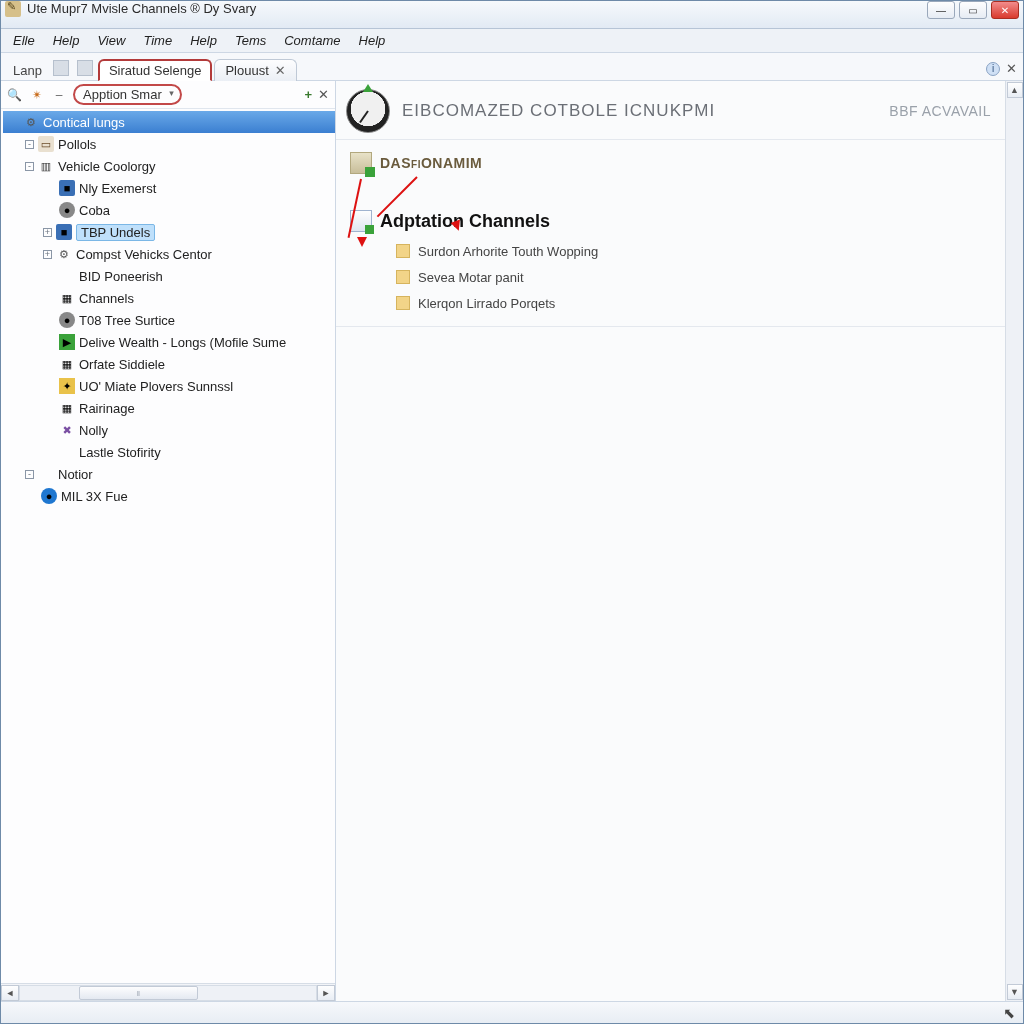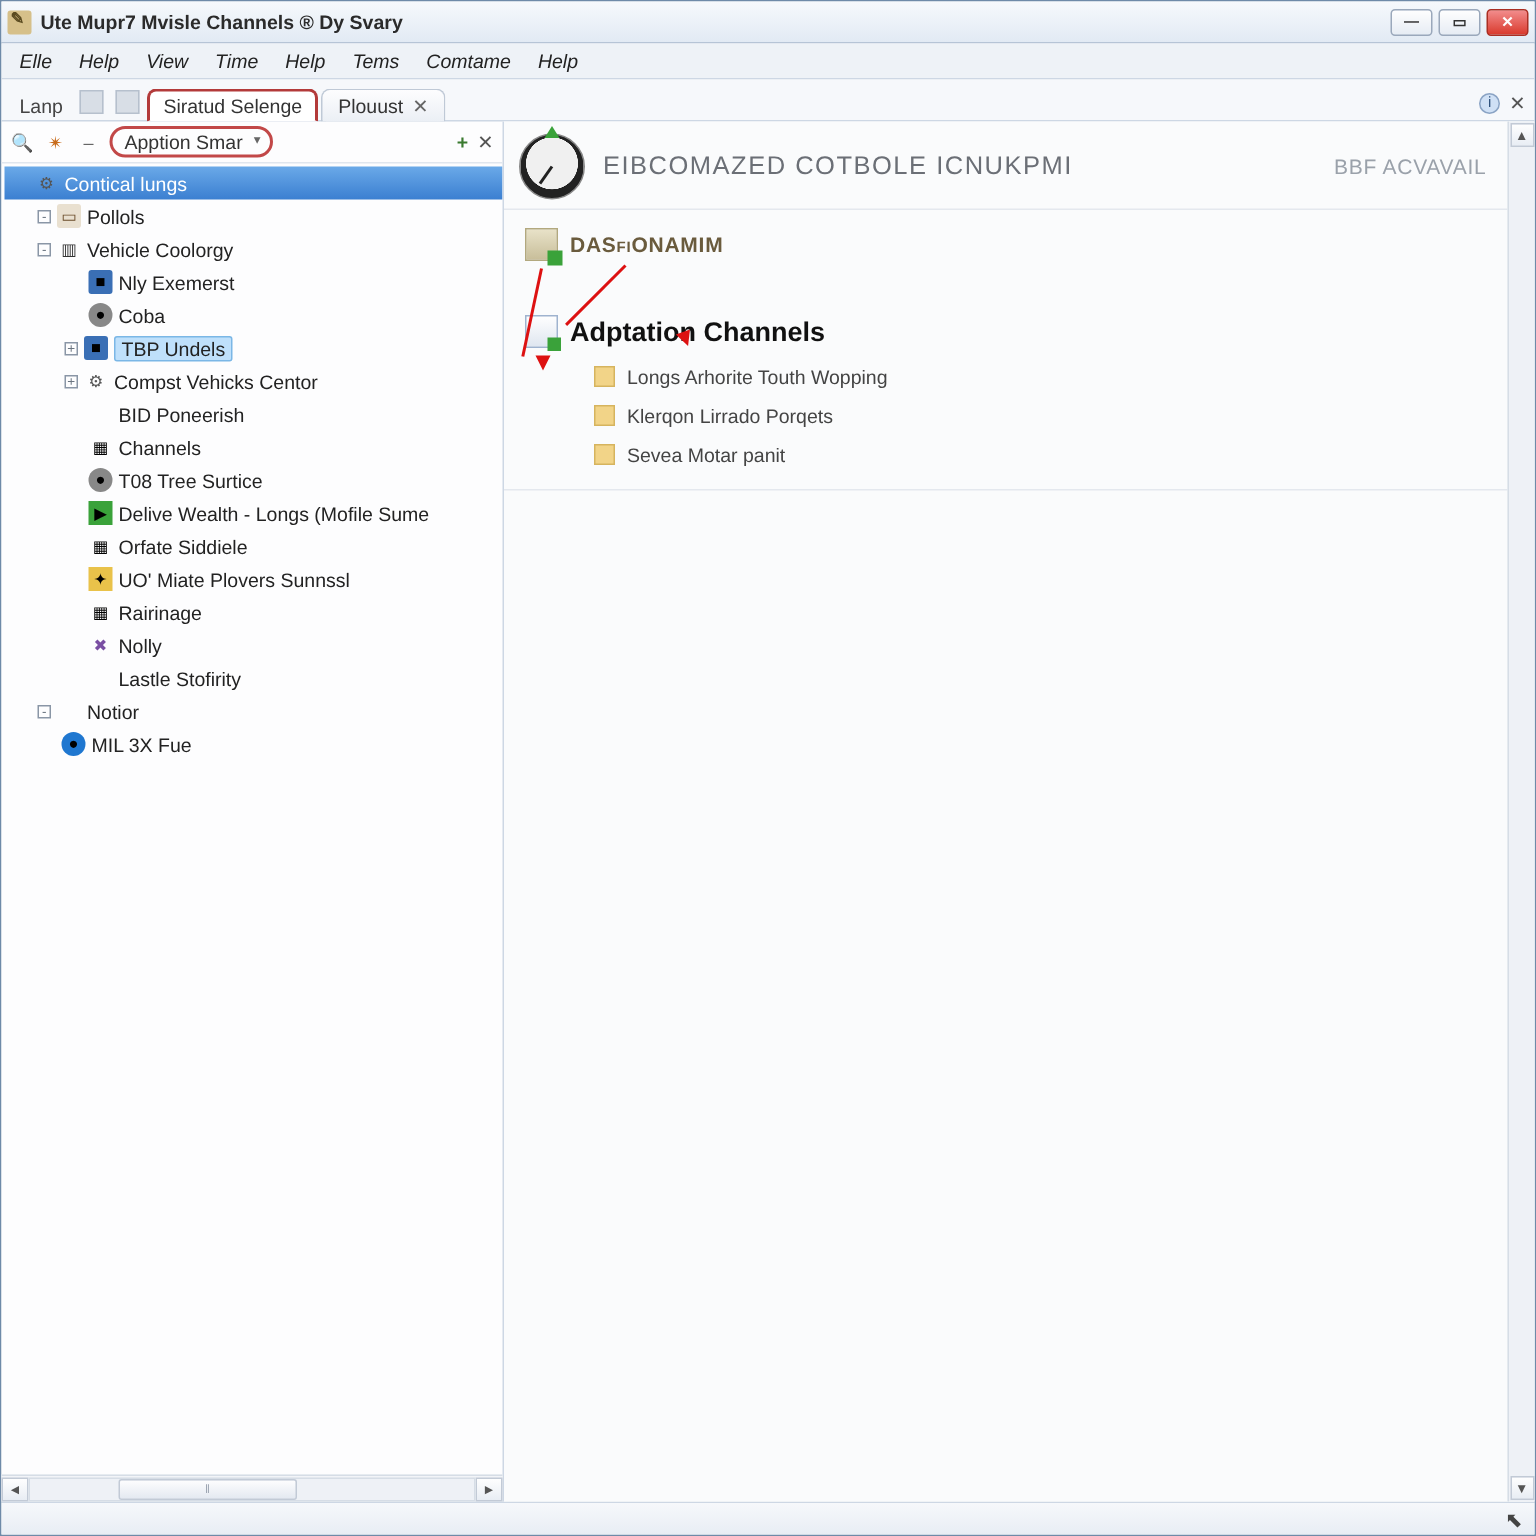--- a/index.html
+++ b/index.html
@@ -1,19 +1,19 @@
 <!DOCTYPE html>
 <html><head>
 <meta charset="utf-8">
 <style>
   * { box-sizing: border-box; margin: 0; padding: 0; }
   html, body { width: 1024px; height: 1024px; overflow: hidden; font-family: "Segoe UI", Tahoma, Arial, sans-serif; font-size: 13px; background: #d6dde6; }
   .window { width: 1024px; height: 1024px; display: flex; flex-direction: column; border: 1px solid #6e8aa8; background: #fff; }
   
-  .titlebar { height: 28px; background: linear-gradient(#f6f9fc,#e2eaf4); display: flex; align-items: center; padding: 0 4px; border-bottom: 1px solid #b6c4d6; font-weight: bold; }
+  .titlebar { height: 28px; background: linear-gradient(#f6f9fc,#e2eaf4); display: flex; padding: 0 4px; border-bottom: 1px solid #b6c4d6; }
   .titlebar .app-icon { width: 16px; height: 16px; background:#d6c08a; border-radius: 2px; margin-right: 6px; position:relative; }
   .titlebar .app-icon::after{content:"✎"; font-size:11px; position:absolute; left:2px; top:-1px; color:#5a4a20;}
   .titlebar .title { flex: 1; color:#2b2b2b; }
   .winbtns { display:flex; gap:4px; }
   .winbtn { width:28px; height:18px; border:1px solid #9aa8bb; border-radius:3px; background:linear-gradient(#fefefe,#e6ecf4); display:flex; align-items:center; justify-content:center; font-size:10px; color:#333; cursor:pointer;}
   .winbtn.close { background:linear-gradient(#f28c8c,#d93a2d); color:#fff; border-color:#aa2e22;}
   
   .menubar { height: 24px; background:#eef2f7; border-bottom:1px solid #cdd7e4; display:flex; align-items:center; padding:0 4px; gap:2px;font-style:italic; }
   .menubar .mi { padding:2px 8px; color:#222; cursor:pointer; }
   
@@ -266,30 +266,30 @@
           </div>
 
           <div class="section" style="margin-top:28px;text-align:right;">
             <span class="secicon doc"></span>
             <span class="sectitle2">Adptation Channels</span>
           </div>
 
           <div class="items">
             <div class="item">
                 <span class="iicon"></span>
-                <span>Longs Arhorite Touth Wopping</span>
+                <span>Surdon Arhorite Touth Wopping</span>
+              </div>
+            <div class="item">
+                <span class="iicon"></span>
+                <span>Sevea Motar panit</span>
               </div>
             <div class="item">
                 <span class="iicon"></span>
                 <span>Klerqon Lirrado Porqets</span>
               </div>
-            <div class="item">
-                <span class="iicon"></span>
-                <span>Sevea Motar panit</span>
-              </div>
           </div>
 
           <div class="arrow" style="left:24px; top:98px;">
             <div class="arrline" style="left:0; top:0; width:2px; height:60px; transform:rotate(12deg); transform-origin:top;"></div>
             <div class="arrhead" style="left:-3px; top:58px;"></div>
           </div>
           <div class="arrow" style="left:80px; top:96px;">
             <div class="arrline" style="left:0; top:0; width:2px; height:56px; transform:rotate(45deg); transform-origin:top;"></div>
             <div class="arrhead" style="left:36px; top:44px; transform:rotate(-20deg);"></div>
           </div>

